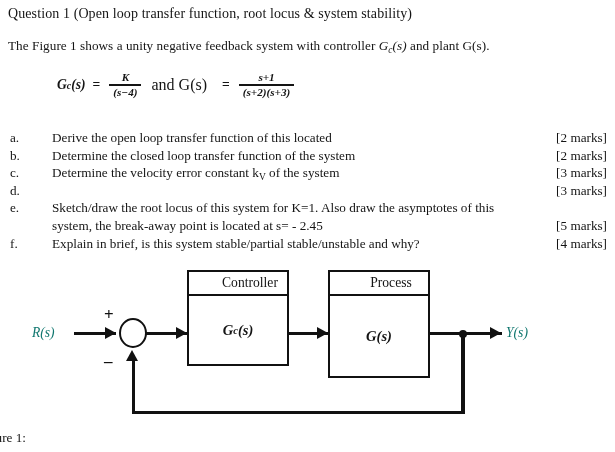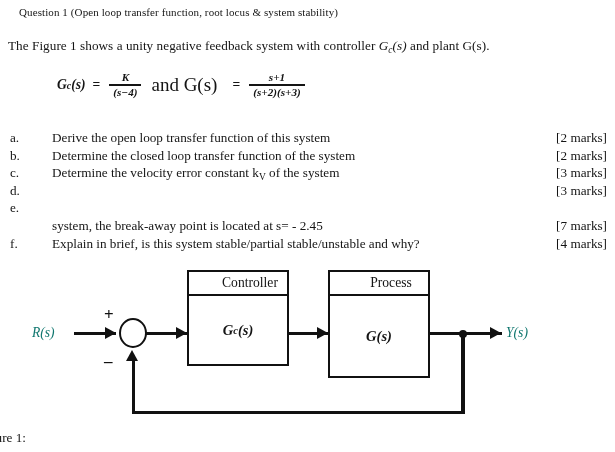--- a/index.html
+++ b/index.html
@@ -12,22 +12,22 @@
     height: 452px;
     position: relative;
     font-family: "Liberation Serif", "DejaVu Serif", serif;
     color: #141414;
     overflow: hidden;
   }
   .abs { position: absolute; }
 
   
   #question-title {
-    left: 19px; top: 6px;
-    font-size: 11px;
+    left: 8px; top: 6px;
+    font-size: 14px;
     letter-spacing: 0.1px;
     white-space: nowrap;
   }
   #intro-paragraph {
     left: 8px; top: 38px;
     font-size: 13.2px;
     letter-spacing: 0.05px;
     white-space: nowrap;
   }
   .mathvar { font-style: italic; font-family: "Liberation Serif", serif; }
@@ -62,21 +62,21 @@
     height: 1.4px;
     background: #141414;
     margin: 1px 0;
   }
   .frac .den {
     font-size: 11.2px;
     font-style: italic;
     font-weight: bold;
     padding: 0 4px;
   }
-  .andtxt { margin: 0 8px; font-size: 19px; }
+  .andtxt { margin: 0 8px; font-size: 16px; }
 
   
   #task-list {
     left: 0; top: 130px;
     width: 615px;
   }
   .task-row {
     position: relative;
     min-height: 17.6px;
     font-size: 13.2px;
@@ -220,21 +220,21 @@
     <span class="num">s+1</span>
     <span class="bar"></span>
     <span class="den">(s+2)(s+3)</span>
   </span>
 </div>
 
 <div class="abs" id="task-list">
 
   <div class="task-row">
     <span class="task-letter">a.</span>
-    <span class="task-text"><span class="body">Derive the open loop transfer function of this system</span></span>
+    <span class="task-text"><span class="body">Derive the open loop transfer function of this located</span></span>
     <span class="task-marks">[2 marks]</span>
   </div>
 
   <div class="task-row">
     <span class="task-letter">b.</span>
     <span class="task-text"><span class="body">Determine the closed loop transfer function of the system</span></span>
     <span class="task-marks">[2 marks]</span>
   </div>
 
   <div class="task-row">
@@ -243,24 +243,25 @@
     <span class="task-marks">[3 marks]</span>
   </div>
 
   <div class="task-row">
     <span class="task-letter">d.</span>
     <span class="task-marks">[3 marks]</span>
   </div>
 
   <div class="task-row">
     <span class="task-letter">e.</span>
+    <span class="task-text"><span class="body">Sketch/draw the root locus of this system for K=1. Also draw the asymptotes of this</span></span>
   </div>
   <div class="task-cont">
     <span class="body">system, the break-away point is located at s= - 2.45</span>
-    <span class="task-marks">[7 marks]</span>
+    <span class="task-marks">[5 marks]</span>
   </div>
 
   <div class="task-row">
     <span class="task-letter">f.</span>
     <span class="task-text"><span class="body">Explain in brief, is this system stable/partial stable/unstable and why?</span></span>
     <span class="task-marks">[4 marks]</span>
   </div>
 
 </div>
 

